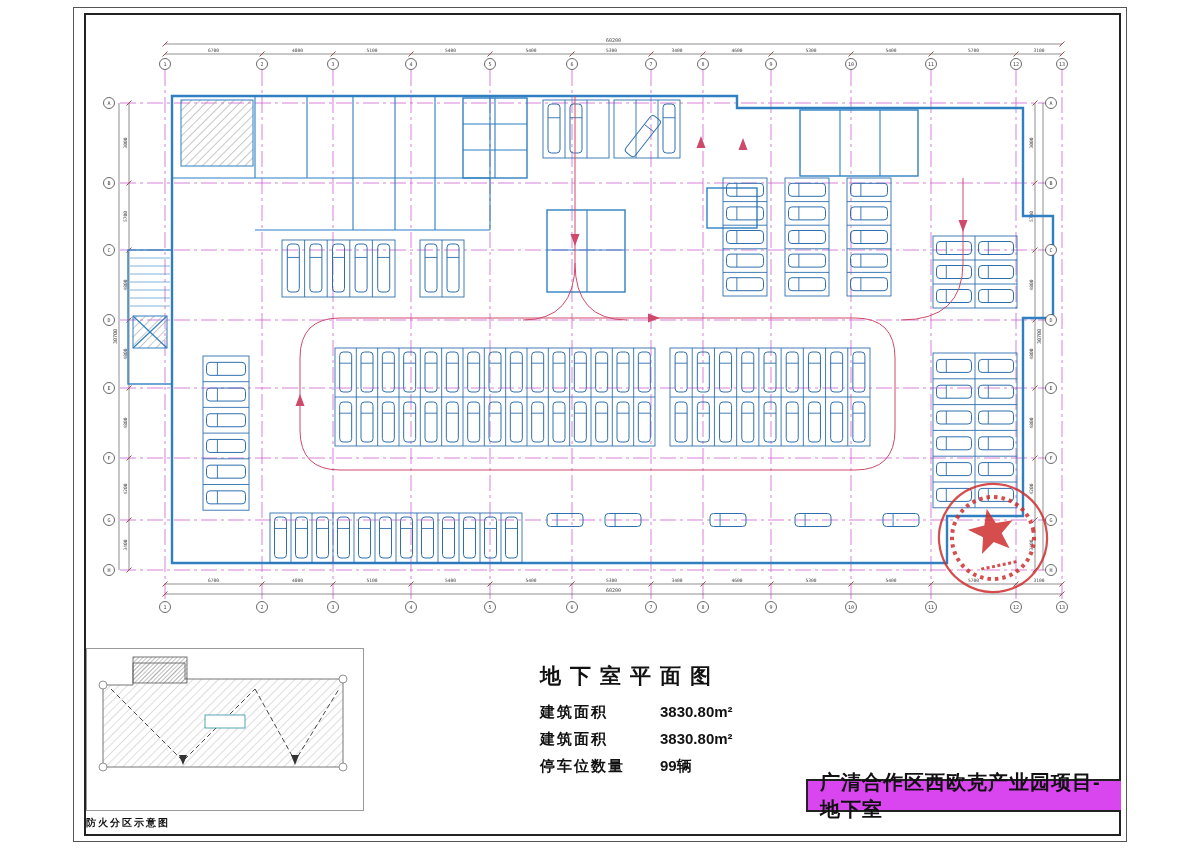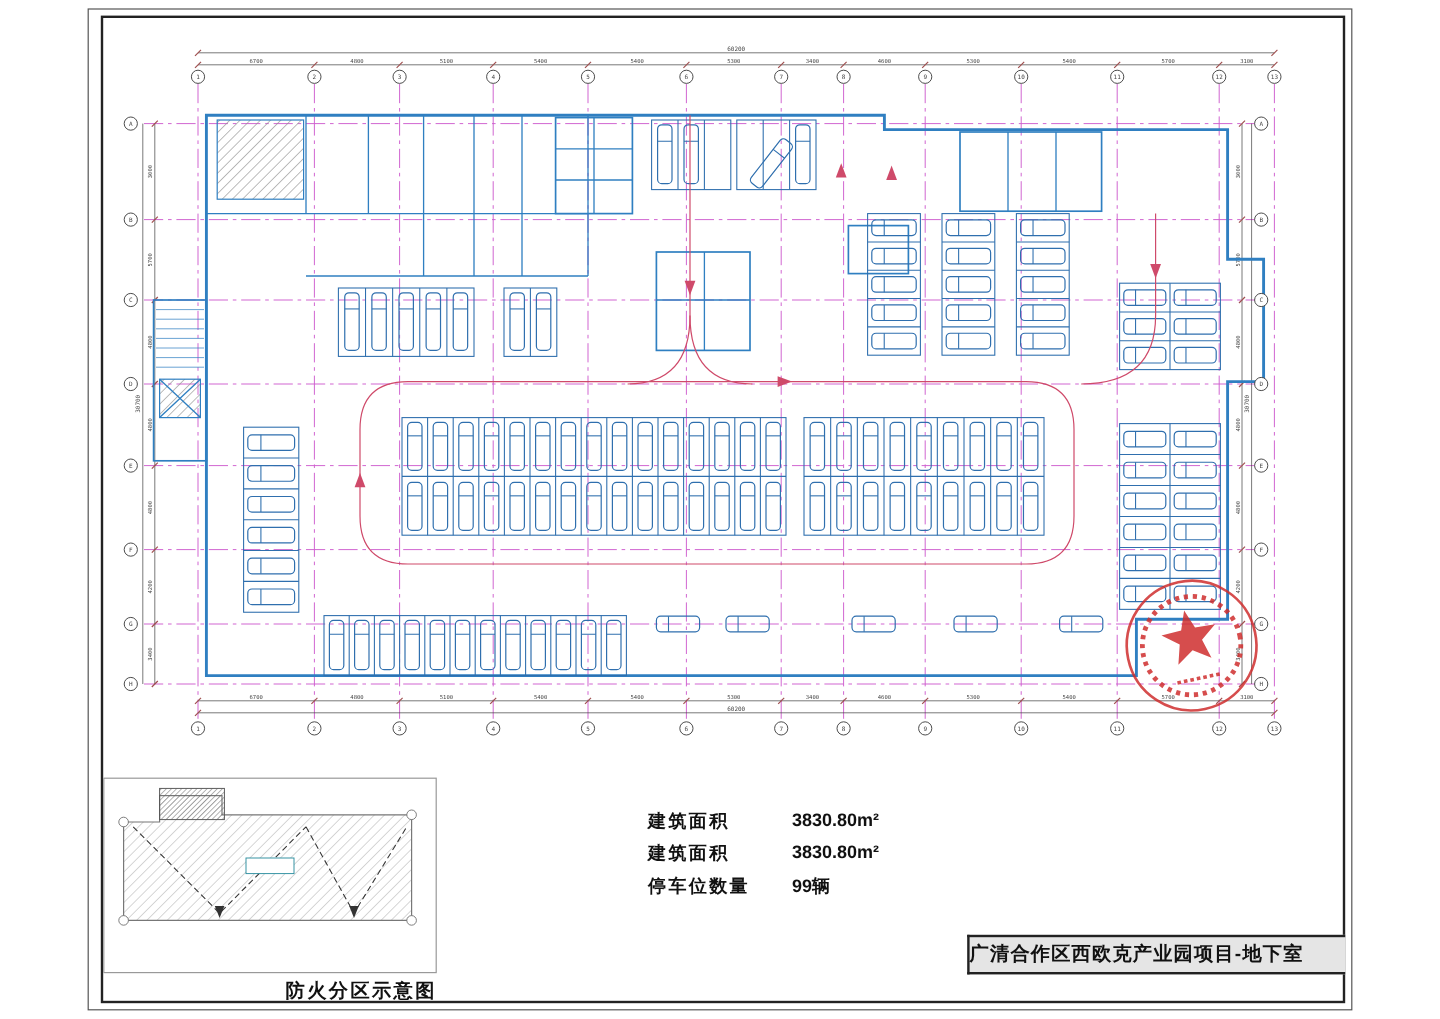--- a/index.html
+++ b/index.html
@@ -2,27 +2,27 @@
 <html><head>
 <meta charset="utf-8">
 <style>
   *{margin:0;padding:0;box-sizing:border-box}
   html,body{width:1200px;height:849px}
   body{background:#ffffff;font-family:"Liberation Sans",sans-serif;position:relative;overflow:hidden;color:#111}
   .frame-outer{position:absolute;left:73px;top:7px;width:1054px;height:835px;border:1px solid #555}
   .frame-inner{position:absolute;left:84px;top:13px;width:1037px;height:823px;border:2px solid #222}
   #plan-svg{position:absolute;left:95px;top:18px}
   .inset{position:absolute;left:86px;top:648px;width:278px;height:163px;border:1px solid #999;background:#fff}
-  .inset-caption{position:absolute;left:86px;top:816px;width:278px;text-align:right;font-size:16px;font-weight:bold;letter-spacing:2px}
+  .inset-caption{position:absolute;left:86px;top:816px;width:278px;text-align:left;font-size:10px;font-weight:bold;letter-spacing:2px}
   .info-block{position:absolute;left:540px;top:662px}
   .plan-title{font-size:21px;font-weight:bold;letter-spacing:9px}
   .stats{margin-top:13px}
   .stat-row{display:flex;font-size:15px;font-weight:bold;margin-bottom:8px}
   .stat-label{width:120px;letter-spacing:2px}
-  .project-name{position:absolute;left:806px;top:779px;width:315px;height:33px;border:2px solid #222;border-right:none;display:flex;align-items:center;font-size:16px;font-weight:bold;letter-spacing:1px;background:#e5e5e5}
+  .project-name{position:absolute;left:806px;top:779px;width:315px;height:33px;border:2px solid #222;border-right:none;display:flex;align-items:center;padding-left:12px;font-size:20px;font-weight:bold;letter-spacing:1px;background:#d946ef}
 </style>
 </head>
 <body>
 
 <div class="sheet">
   <div class="frame-outer"></div>
   <div class="frame-inner"></div>
 
   <svg id="plan-svg" width="990" height="600" viewBox="0 0 990 600">
       <defs>
@@ -634,20 +634,21 @@
           <circle cx="16" cy="36" r="4" fill="#fff" stroke="#666" stroke-width="0.7"></circle>
           <circle cx="256" cy="30" r="4" fill="#fff" stroke="#666" stroke-width="0.7"></circle>
           <circle cx="16" cy="118" r="4" fill="#fff" stroke="#666" stroke-width="0.7"></circle>
           <circle cx="256" cy="118" r="4" fill="#fff" stroke="#666" stroke-width="0.7"></circle>
         </g>
       </svg>
   </div>
   <div class="inset-caption">防火分区示意图</div>
 
   <div class="info-block">
+    <div class="plan-title">地下室平面图</div>
     <div class="stats">
       <div class="stat-row">
         <span class="stat-label">建筑面积</span>
         <span class="stat-value">3830.80m²</span>
       </div>
       <div class="stat-row">
         <span class="stat-label">建筑面积</span>
         <span class="stat-value">3830.80m²</span>
       </div>
       <div class="stat-row">

